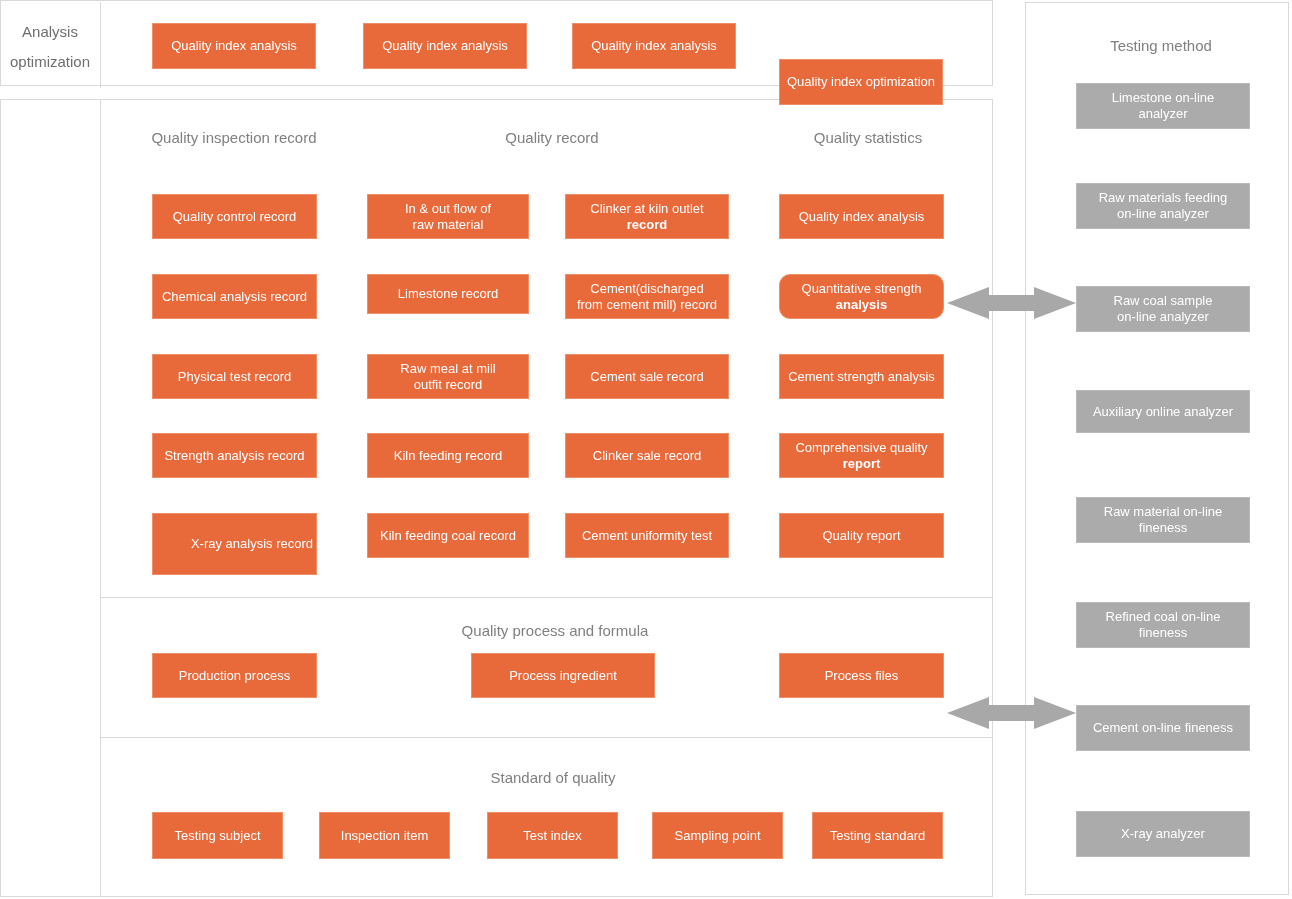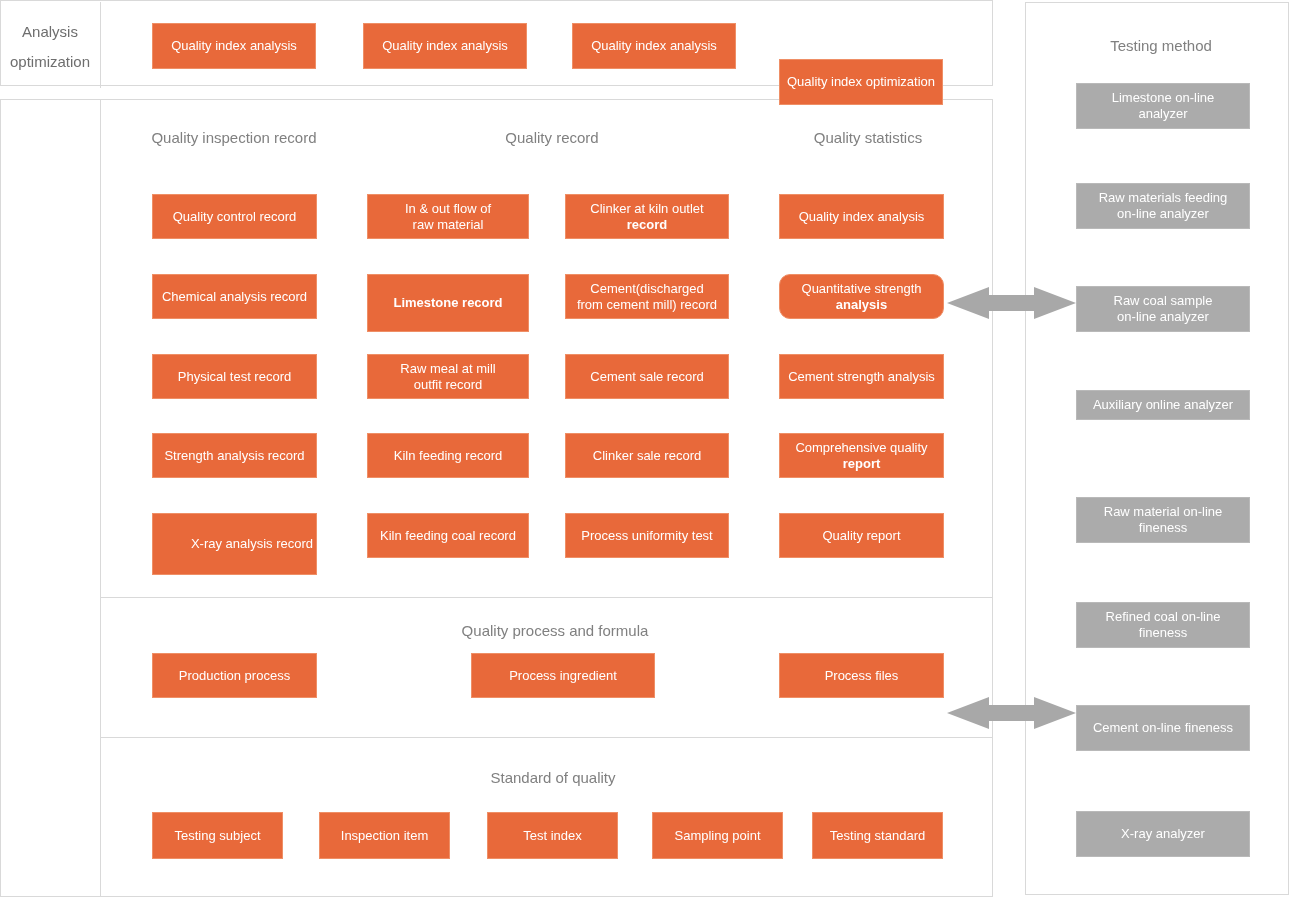--- a/index.html
+++ b/index.html
@@ -87,21 +87,21 @@
       <div class="btn" style="left: 152px; top: 433px; width: 165px; height: 45px;">
         <div>Strength analysis record</div>
       </div>
       <div class="btn" style="left: 152px; top: 513px; width: 165px; height: 62px; padding-left: 35px;">
         <div>X-ray analysis record</div>
       </div>
       <div class="btn" style="left: 367px; top: 194px; width: 162px; height: 45px;">
         <div>In &amp; out flow of</div>
         <div>raw material</div>
       </div>
-      <div class="btn" style="left: 367px; top: 274px; width: 162px; height: 58px; font-weight: bold;">
+      <div class="btn" style="left: 367px; top: 274px; width: 162px; height: 40px;">
         <div>Limestone record</div>
       </div>
       <div class="btn" style="left: 367px; top: 354px; width: 162px; height: 45px;">
         <div>Raw meal at mill</div>
         <div>outfit record</div>
       </div>
       <div class="btn" style="left: 367px; top: 433px; width: 162px; height: 45px;">
         <div>Kiln feeding record</div>
       </div>
       <div class="btn" style="left: 367px; top: 513px; width: 162px; height: 45px;">
@@ -115,21 +115,21 @@
         <div>Cement(discharged</div>
         <div>from cement mill) record</div>
       </div>
       <div class="btn" style="left: 565px; top: 354px; width: 164px; height: 45px;">
         <div>Cement sale record</div>
       </div>
       <div class="btn" style="left: 565px; top: 433px; width: 164px; height: 45px;">
         <div>Clinker sale record</div>
       </div>
       <div class="btn" style="left: 565px; top: 513px; width: 164px; height: 45px;">
-        <div>Process uniformity test</div>
+        <div>Cement uniformity test</div>
       </div>
       <div class="btn" style="left: 779px; top: 194px; width: 165px; height: 45px;">
         <div>Quality index analysis</div>
       </div>
       <div class="btn" style="left: 779px; top: 274px; width: 165px; height: 45px; border-radius: 11px;">
         <div>Quantitative strength</div>
         <div class="bold-line">analysis</div>
       </div>
       <div class="btn" style="left: 779px; top: 354px; width: 165px; height: 45px;">
         <div>Cement strength analysis</div>
@@ -170,21 +170,21 @@
         <div>analyzer</div>
       </div>
       <div class="gray-box" style="left: 1076px; top: 183px; width: 174px; height: 46px;">
         <div>Raw materials feeding</div>
         <div>on-line analyzer</div>
       </div>
       <div class="gray-box" style="left: 1076px; top: 286px; width: 174px; height: 46px;">
         <div>Raw coal sample</div>
         <div>on-line analyzer</div>
       </div>
-      <div class="gray-box" style="left: 1076px; top: 390px; width: 174px; height: 30px;">
+      <div class="gray-box" style="left: 1076px; top: 390px; width: 174px; height: 43px;">
         <div>Auxiliary online analyzer</div>
       </div>
       <div class="gray-box" style="left: 1076px; top: 497px; width: 174px; height: 46px;">
         <div>Raw material on-line</div>
         <div>fineness</div>
       </div>
       <div class="gray-box" style="left: 1076px; top: 602px; width: 174px; height: 46px;">
         <div>Refined coal on-line</div>
         <div>fineness</div>
       </div>

